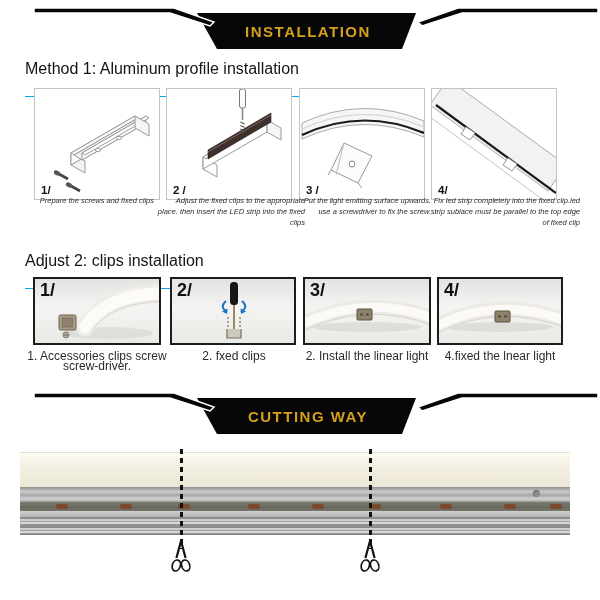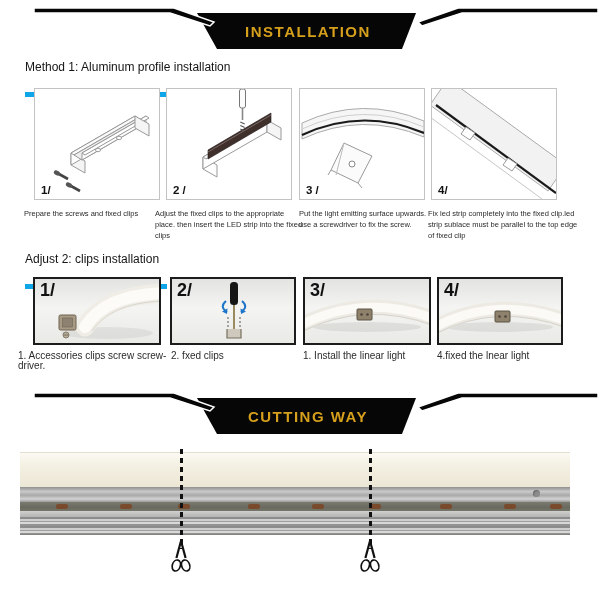--- a/index.html
+++ b/index.html
@@ -6,37 +6,37 @@
   body{width:600px;height:600px;position:relative;overflow:hidden;
        font-family:"Liberation Sans","DejaVu Sans",sans-serif;color:#1a1a1a;}
 
   
   .banner{position:absolute;left:16px;width:600px;height:54px;}
   .banner svg{display:block;}
   .banner text{font-family:"Liberation Sans",sans-serif;font-weight:bold;
                font-size:15px;letter-spacing:1.5px;}
 
   
-  .method-heading{position:absolute;left:25px;font-size:12px;color:#141414;
-                  border-bottom:5px solid #0ea5e9;padding:0 8px 18px 0;}
+  .method-heading{position:absolute;left:25px;font-size:16px;color:#141414;
+                  border-bottom:1px solid #0ea5e9;padding:0 8px 18px 0;}
 
   
   .m1-panel{position:absolute;top:88px;width:126px;height:112px;background:#fff;
             border:1px solid #c3c3c3;box-sizing:border-box;}
   .m1-num{position:absolute;left:6px;bottom:3px;font-size:11.5px;font-weight:bold;color:#111;}
-  .m1-cap{position:absolute;top:208px;font-size:7.5px;line-height:11px;
-          text-align:left;color:#2b2b2b;}
+  .m1-cap{position:absolute;top:195px;font-size:7.5px;line-height:11px;
+          text-align:right;color:#2b2b2b;font-style:italic;}
 
   
   .m2-panel{position:absolute;top:277px;height:68px;background:
             linear-gradient(180deg,#e3e3e1 0%,#f4f4f2 45%,#e9e9e6 100%);
             border:2px solid #1c1c1c;box-sizing:border-box;overflow:hidden;}
   .m2-num{position:absolute;left:5px;top:1px;font-size:18px;font-weight:bold;color:#111;}
-  .m2-cap{position:absolute;top:351px;font-size:10px;line-height:10px;
-          text-align:left;color:#2b2b2b;}
+  .m2-cap{position:absolute;top:351px;font-size:12px;line-height:10px;
+          text-align:center;color:#2b2b2b;}
 
   
   .photo{position:absolute;left:20px;top:452px;width:550px;height:83px;}
   .band-cream{height:35px;background:linear-gradient(180deg,#fbfaf3 0%,#f4f0e3 35%,#ece7d5 100%);
               border-top:1px solid #e3dfd0;box-sizing:border-box;}
   .band-grey1{height:15px;background:linear-gradient(180deg,#8f8f8f 0%,#c9c9c9 30%,#a9a9a9 55%,#d2d2d2 80%,#9a9a9a 100%);position:relative;}
   .band-dark{height:9px;background:linear-gradient(180deg,#7b7a6f 0%,#6a695f 60%,#757468 100%);position:relative;}
   .band-grey2{height:6px;background:linear-gradient(180deg,#d0d0ce 0%,#b4b4b2 100%);}
   .band-stripes{height:18px;background:repeating-linear-gradient(180deg,
       #8c8c8c 0 2px,#cfcfcf 2px 4px,#9f9f9f 4px 5px,#d8d8d8 5px 7px,#939393 7px 9px);
@@ -203,21 +203,21 @@
       <rect x="56" y="32" width="15" height="11" rx="1" fill="#8e826d" stroke="#5c5344" stroke-width="1"></rect>
       <circle cx="60.5" cy="37.5" r="1.3" fill="#4c443a"></circle>
       <circle cx="66.5" cy="37.5" r="1.3" fill="#4c443a"></circle>
     </g>
   </svg>
   <span class="m2-num">4/</span>
 </div>
 
 <div class="m2-cap" style="left:18px;width:158px">1. Accessories clips screw screw-driver.</div>
 <div class="m2-cap" style="left:171px;width:126px">2. fxed clips</div>
-<div class="m2-cap" style="left:303px;width:128px">1. Install the linear light</div>
+<div class="m2-cap" style="left:303px;width:128px">2. Install the linear light</div>
 <div class="m2-cap" style="left:437px;width:126px">4.fixed the lnear light</div>
 
 <div class="banner" style="top:385px">
   <svg width="600" height="54" viewBox="0 0 600 54">
     <polygon points="181,13 400,13 386,49 201,49" fill="#060606"></polygon>
     <polygon points="18,8 158,8 198,22 194,26 154,13 18,13" fill="#060606" stroke="#ffffff" stroke-width="1.5"></polygon>
     <polygon points="582,8 442,8 402,22 406,26 446,13 582,13" fill="#060606" stroke="#ffffff" stroke-width="1.5"></polygon>
     <text x="292" y="37" text-anchor="middle" fill="#D6A01D">CUTTING WAY</text>
   </svg>
 </div>

